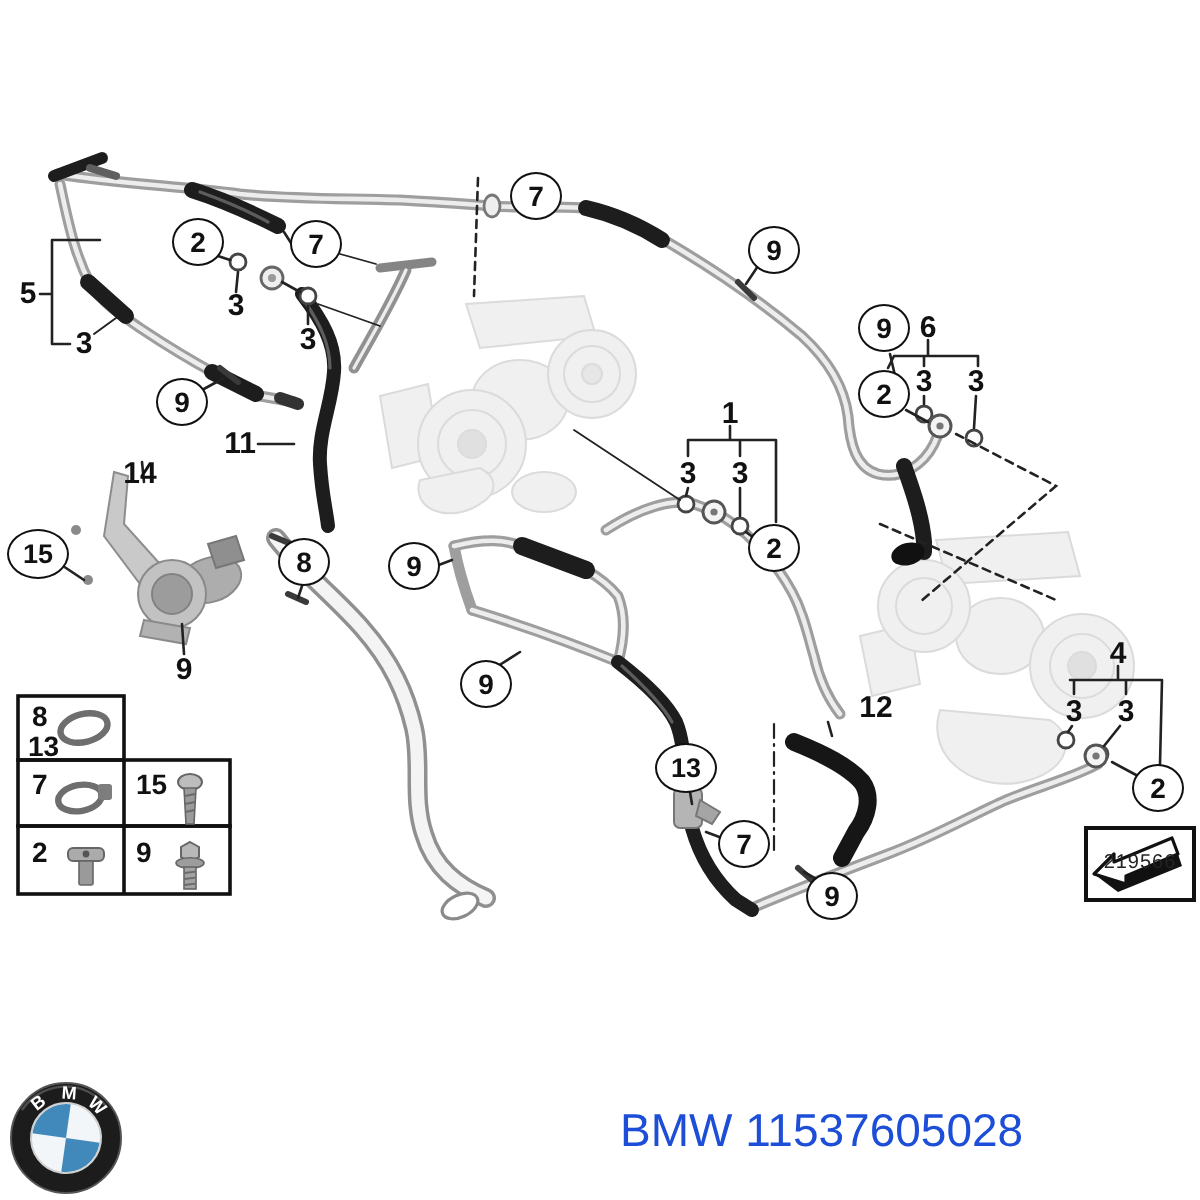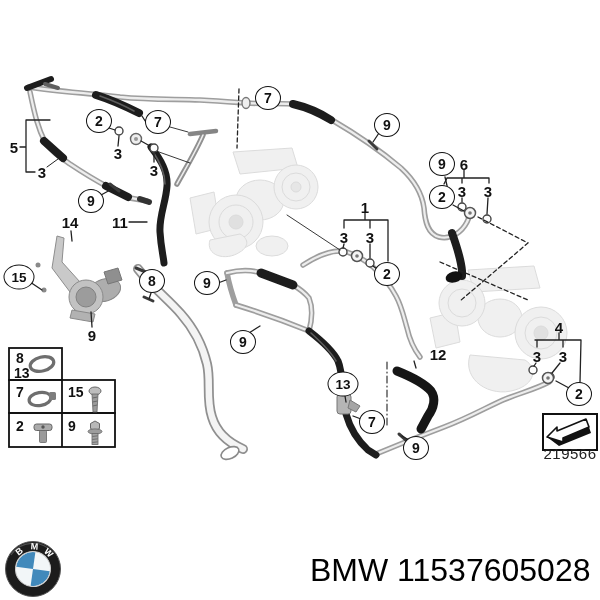--- a/index.html
+++ b/index.html
@@ -8,23 +8,23 @@
   #artwork{position:absolute;left:0;top:0;}
   .callout{position:absolute;display:flex;align-items:center;justify-content:center;
            box-sizing:border-box;background:#fff;border:1.7px solid #111;border-radius:50%;
            width:26px;height:24px;font-weight:bold;font-size:14px;color:#111;
            transform:translate(-50%,-50%);line-height:1;}
   .callout.wide{width:31px;height:25px;font-size:13.5px;}
   .plain-label{position:absolute;font-weight:bold;font-size:15px;color:#111;
                transform:translate(-50%,-50%);line-height:1;background:transparent;}
   .legend-cell{position:absolute;box-sizing:border-box;}
   .legend-label{position:absolute;font-weight:bold;font-size:14px;color:#111;line-height:1;}
-  #ref-code{position:absolute;left:541px;top:445px;width:58px;text-align:center;
-            font-size:15px;color:#222;letter-spacing:.5px;}
-  #footer-part-label{position:absolute;left:310px;top:552px;font-size:32px;color:#000000;
+  #ref-code{position:absolute;left:541px;top:426px;width:58px;text-align:center;
+            font-size:10px;color:#222;letter-spacing:.5px;}
+  #footer-part-label{position:absolute;left:310px;top:552px;font-size:23px;color:#1d4ed8;
                      white-space:nowrap;}
   #bmw-logo{position:absolute;left:4px;top:540px;}
 </style>
 </head>
 <body>
 
 <div id="stage">
 
   <svg id="artwork" width="600" height="538" viewBox="0 0 600 538">
 
@@ -249,21 +249,21 @@
       <div class="callout" style="left: 442px; top: 197px;">2</div>
       <div class="callout" style="left: 387px; top: 274px;">2</div>
       <div class="callout wide" style="left: 343px; top: 384px;">13</div>
       <div class="callout" style="left: 372px; top: 422px;">7</div>
       <div class="callout" style="left: 416px; top: 448px;">9</div>
       <div class="callout" style="left: 579px; top: 394px;">2</div>
       <div class="plain-label" style="left: 14px; top: 147px;">5</div>
       <div class="plain-label" style="left: 42px; top: 172px;">3</div>
       <div class="plain-label" style="left: 118px; top: 153px;">3</div>
       <div class="plain-label" style="left: 154px; top: 170px;">3</div>
-      <div class="plain-label" style="left: 70px; top: 222px; text-align: center;">14</div>
+      <div class="plain-label" style="left: 70px; top: 237px; text-align: center;">14</div>
       <div class="plain-label" style="left: 120px; top: 222px;">11</div>
       <div class="plain-label" style="left: 92px; top: 335px;">9</div>
       <div class="plain-label" style="left: 365px; top: 207px;">1</div>
       <div class="plain-label" style="left: 344px; top: 237px;">3</div>
       <div class="plain-label" style="left: 370px; top: 237px;">3</div>
       <div class="plain-label" style="left: 464px; top: 164px;">6</div>
       <div class="plain-label" style="left: 462px; top: 191px;">3</div>
       <div class="plain-label" style="left: 488px; top: 191px;">3</div>
       <div class="plain-label" style="left: 438px; top: 354px;">12</div>
       <div class="plain-label" style="left: 559px; top: 327px;">4</div>

